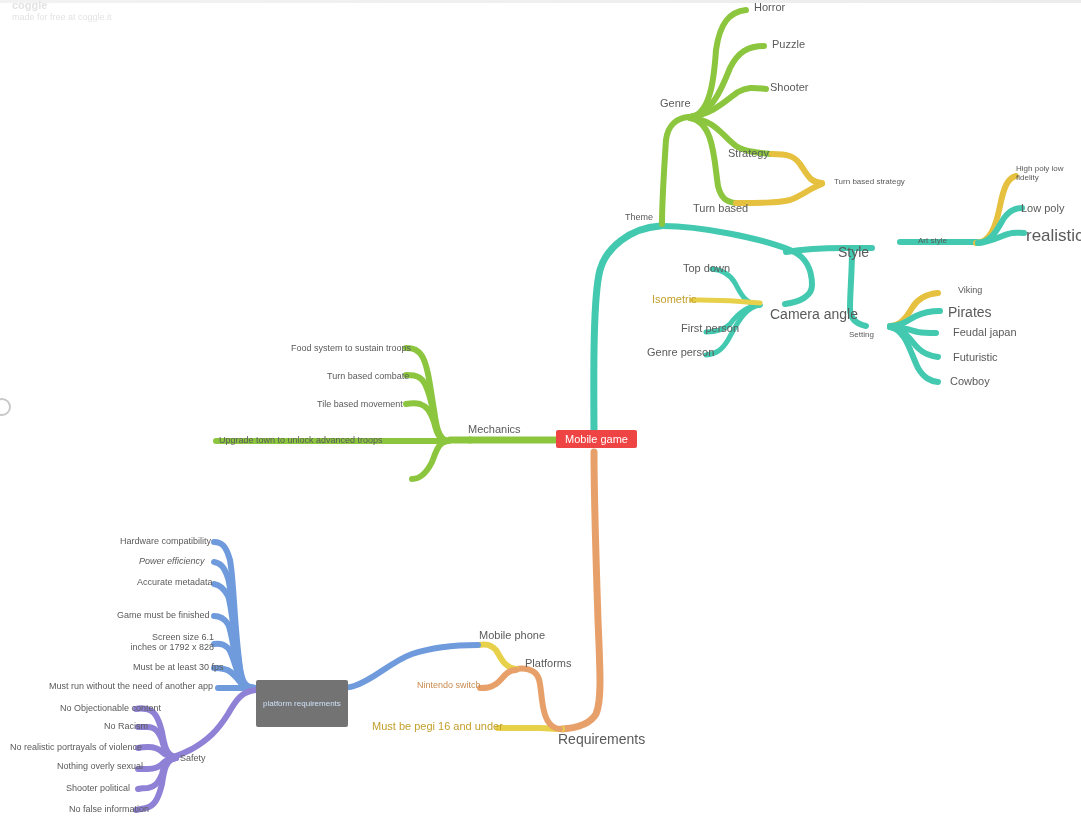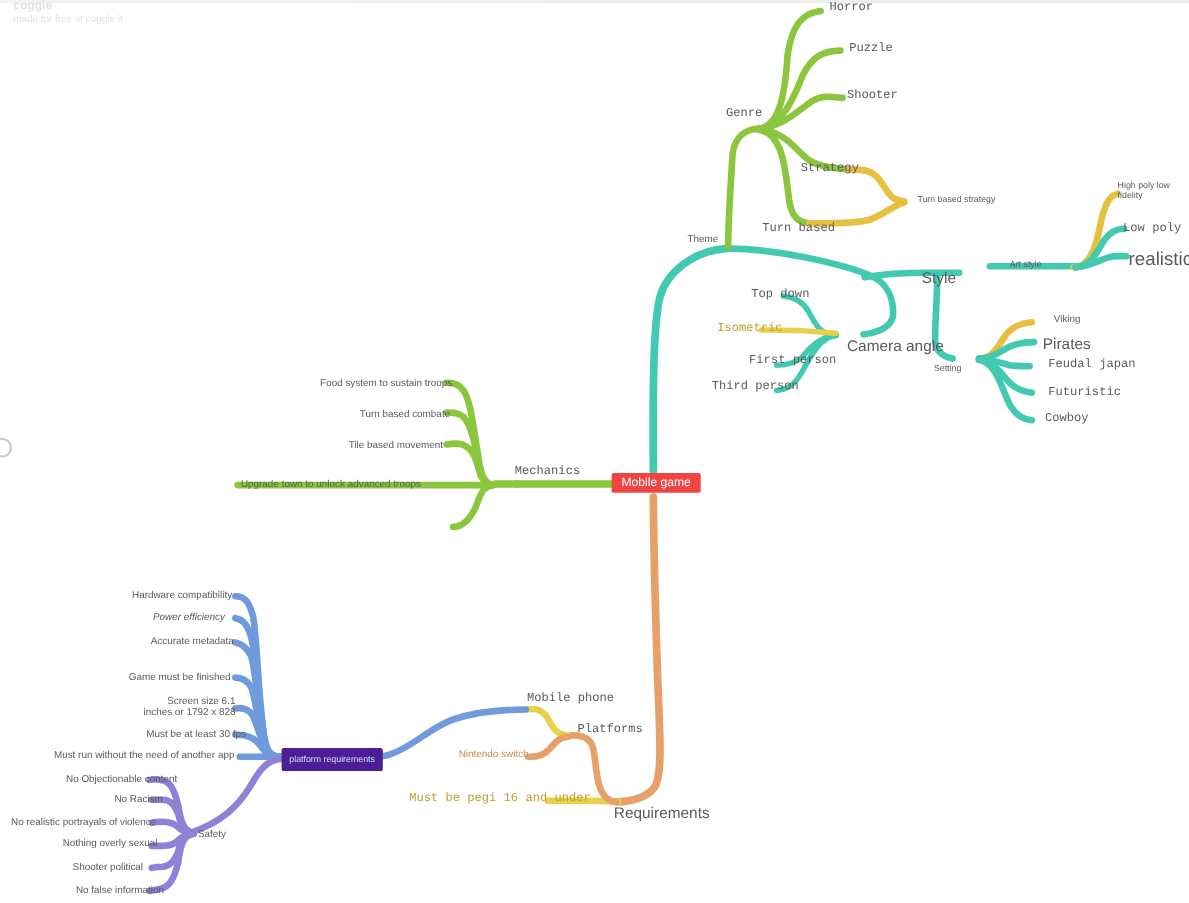--- a/index.html
+++ b/index.html
@@ -3,29 +3,29 @@
 <meta charset="utf-8">
 <style>
   html,body{margin:0;padding:0;background:#ffffff;}
   body{width:1081px;height:821px;overflow:hidden;
        font-family:"Liberation Sans","DejaVu Sans",sans-serif;}
   #stage{position:relative;width:1081px;height:821px;background:#fff;}
   svg.links{position:absolute;left:0;top:0;width:1081px;height:821px;pointer-events:none;}
   .lbl{position:absolute;color:#5a5a5a;white-space:nowrap;line-height:1.15;}
   .lbl.sm{font-size:9px;}
   .lbl.xs{font-size:8px;}
-  .lbl.md{font-size:11px;font-family:Liberation Mono, monospace;}
+  .lbl.md{font-size:11px;}
   .lbl.lg{font-size:14px;}
   .lbl.xl{font-size:17px;}
   .lbl.wrap{white-space:normal;text-align:right;}
   .yellowtxt{color:#c3a02c;}
   .node-central{position:absolute;background:#ef4444;color:#ffffff;
       font-size:11px;padding:3px 9px;border-radius:2px;white-space:nowrap;}
-  .node-blue{position:absolute;background:#4c1d95;color:#cfe0f7;
-      font-size:8px;padding:6px 7px;border-radius:2px;white-space:nowrap;}
+  .node-blue{position:absolute;background:#737373;color:#cfe0f7;
+      font-size:8px;padding:19px 7px;border-radius:2px;white-space:nowrap;}
   .wm{position:absolute;color:#e3e3e3;white-space:nowrap;}
   .wm.t1{font-size:11px;font-weight:bold;}
   .wm.t2{font-size:9px;}
   .edge-dot{position:absolute;border:2px solid #c9c9c9;border-radius:50%;
       width:14px;height:14px;background:#fff;}
   .topline{position:absolute;left:0;top:0;width:1081px;height:3px;
       background:linear-gradient(to right,#f2f2f2,#ececec);}
 </style>
 </head>
 <body>
@@ -149,21 +149,21 @@
   <div class="lbl md" style="left:772px;top:38px;">Puzzle</div>
   <div class="lbl md" style="left:770px;top:81px;">Shooter</div>
   <div class="lbl md" style="left:728px;top:147px;">Strategy</div>
   <div class="lbl md" style="left:693px;top:202px;">Turn based</div>
   <div class="lbl xs" style="left:834px;top:177px;">Turn based strategy</div>
 
   <div class="lbl lg" style="left:770px;top:306px;">Camera angle</div>
   <div class="lbl md" style="left:683px;top:262px;">Top down</div>
   <div class="lbl md yellowtxt" style="left:652px;top:293px;">Isometric</div>
   <div class="lbl md" style="left:649px;top:322px;padding-left:32px;">First person</div>
-  <div class="lbl md" style="left:647px;top:346px;">Third person</div>
+  <div class="lbl md" style="left:647px;top:346px;">Genre person</div>
 
   <div class="lbl lg" style="left:838px;top:244px;text-align:right;">Style</div>
   <div class="lbl xs" style="left:918px;top:236px;">Art style</div>
   <div class="lbl xs wrap" style="left:1016px;top:164px;width:64px;text-align:left;">High poly low fidelity</div>
   <div class="lbl md" style="left:1021px;top:202px;">Low poly</div>
   <div class="lbl xl" style="left:1026px;top:226px;">realistic</div>
 
   <div class="lbl xs" style="left:849px;top:330px;">Setting</div>
   <div class="lbl sm" style="left:958px;top:285px;">Viking</div>
   <div class="lbl lg" style="left:948px;top:304px;">Pirates</div>

